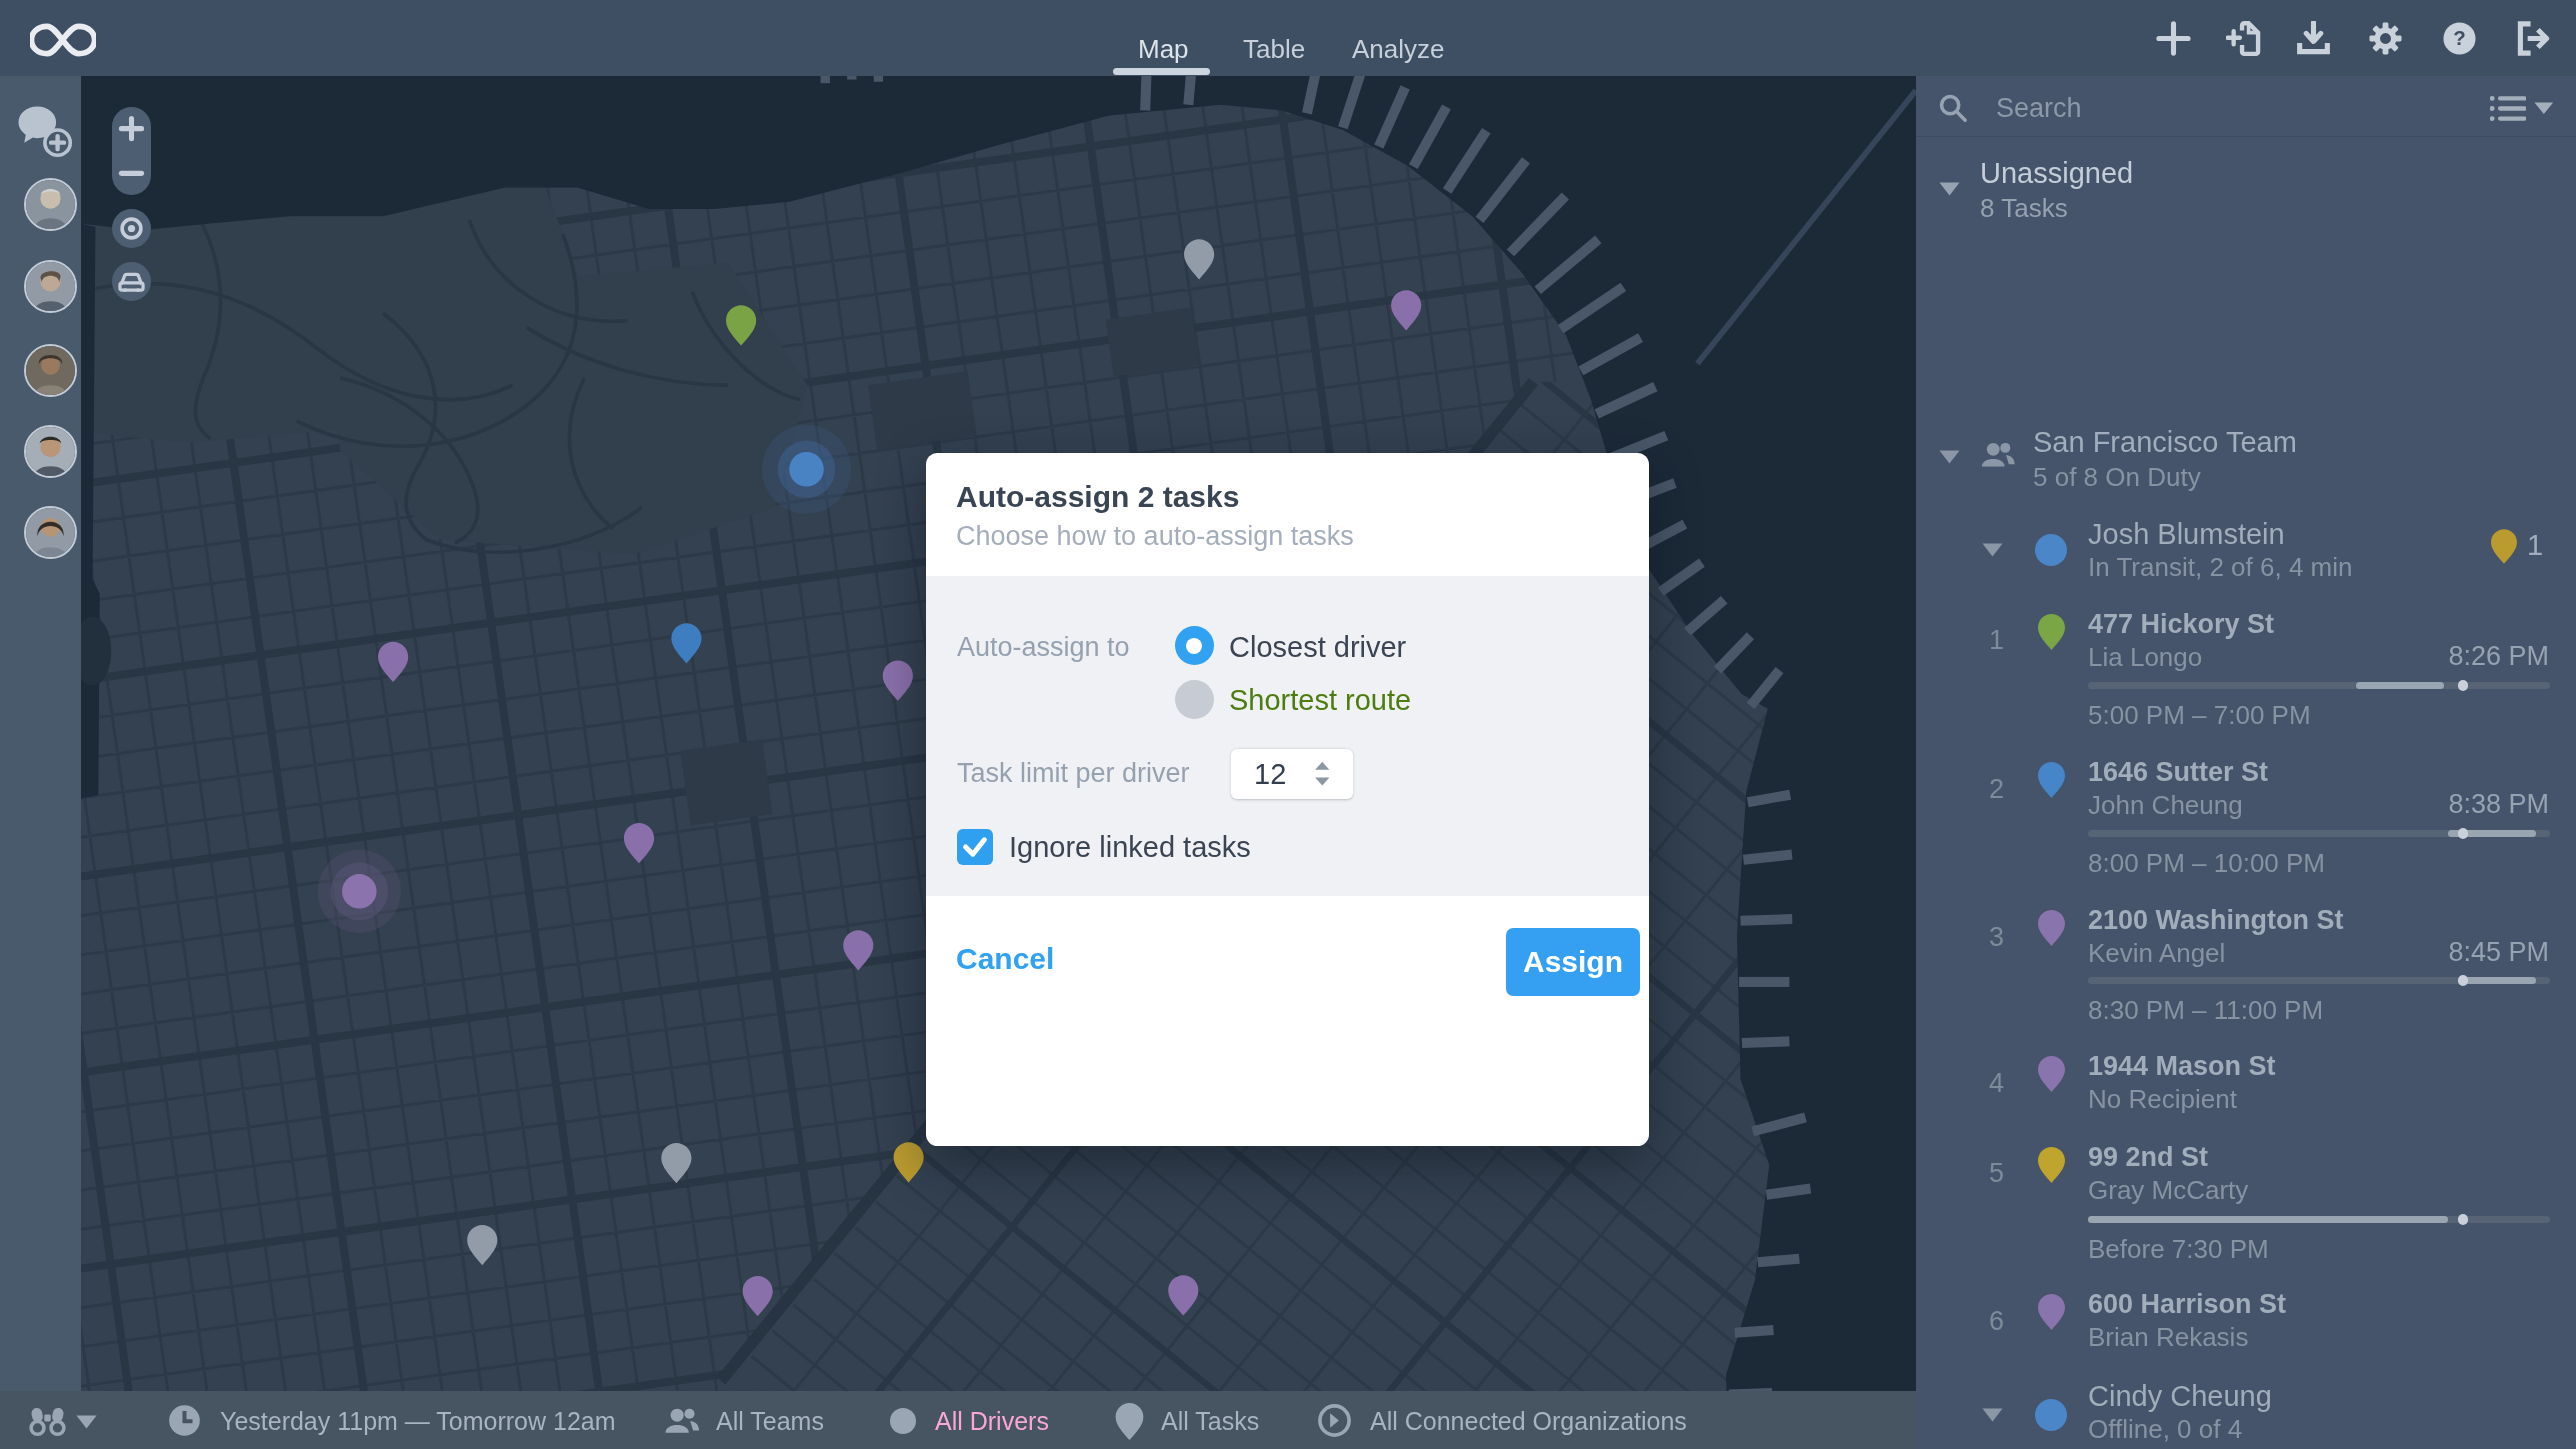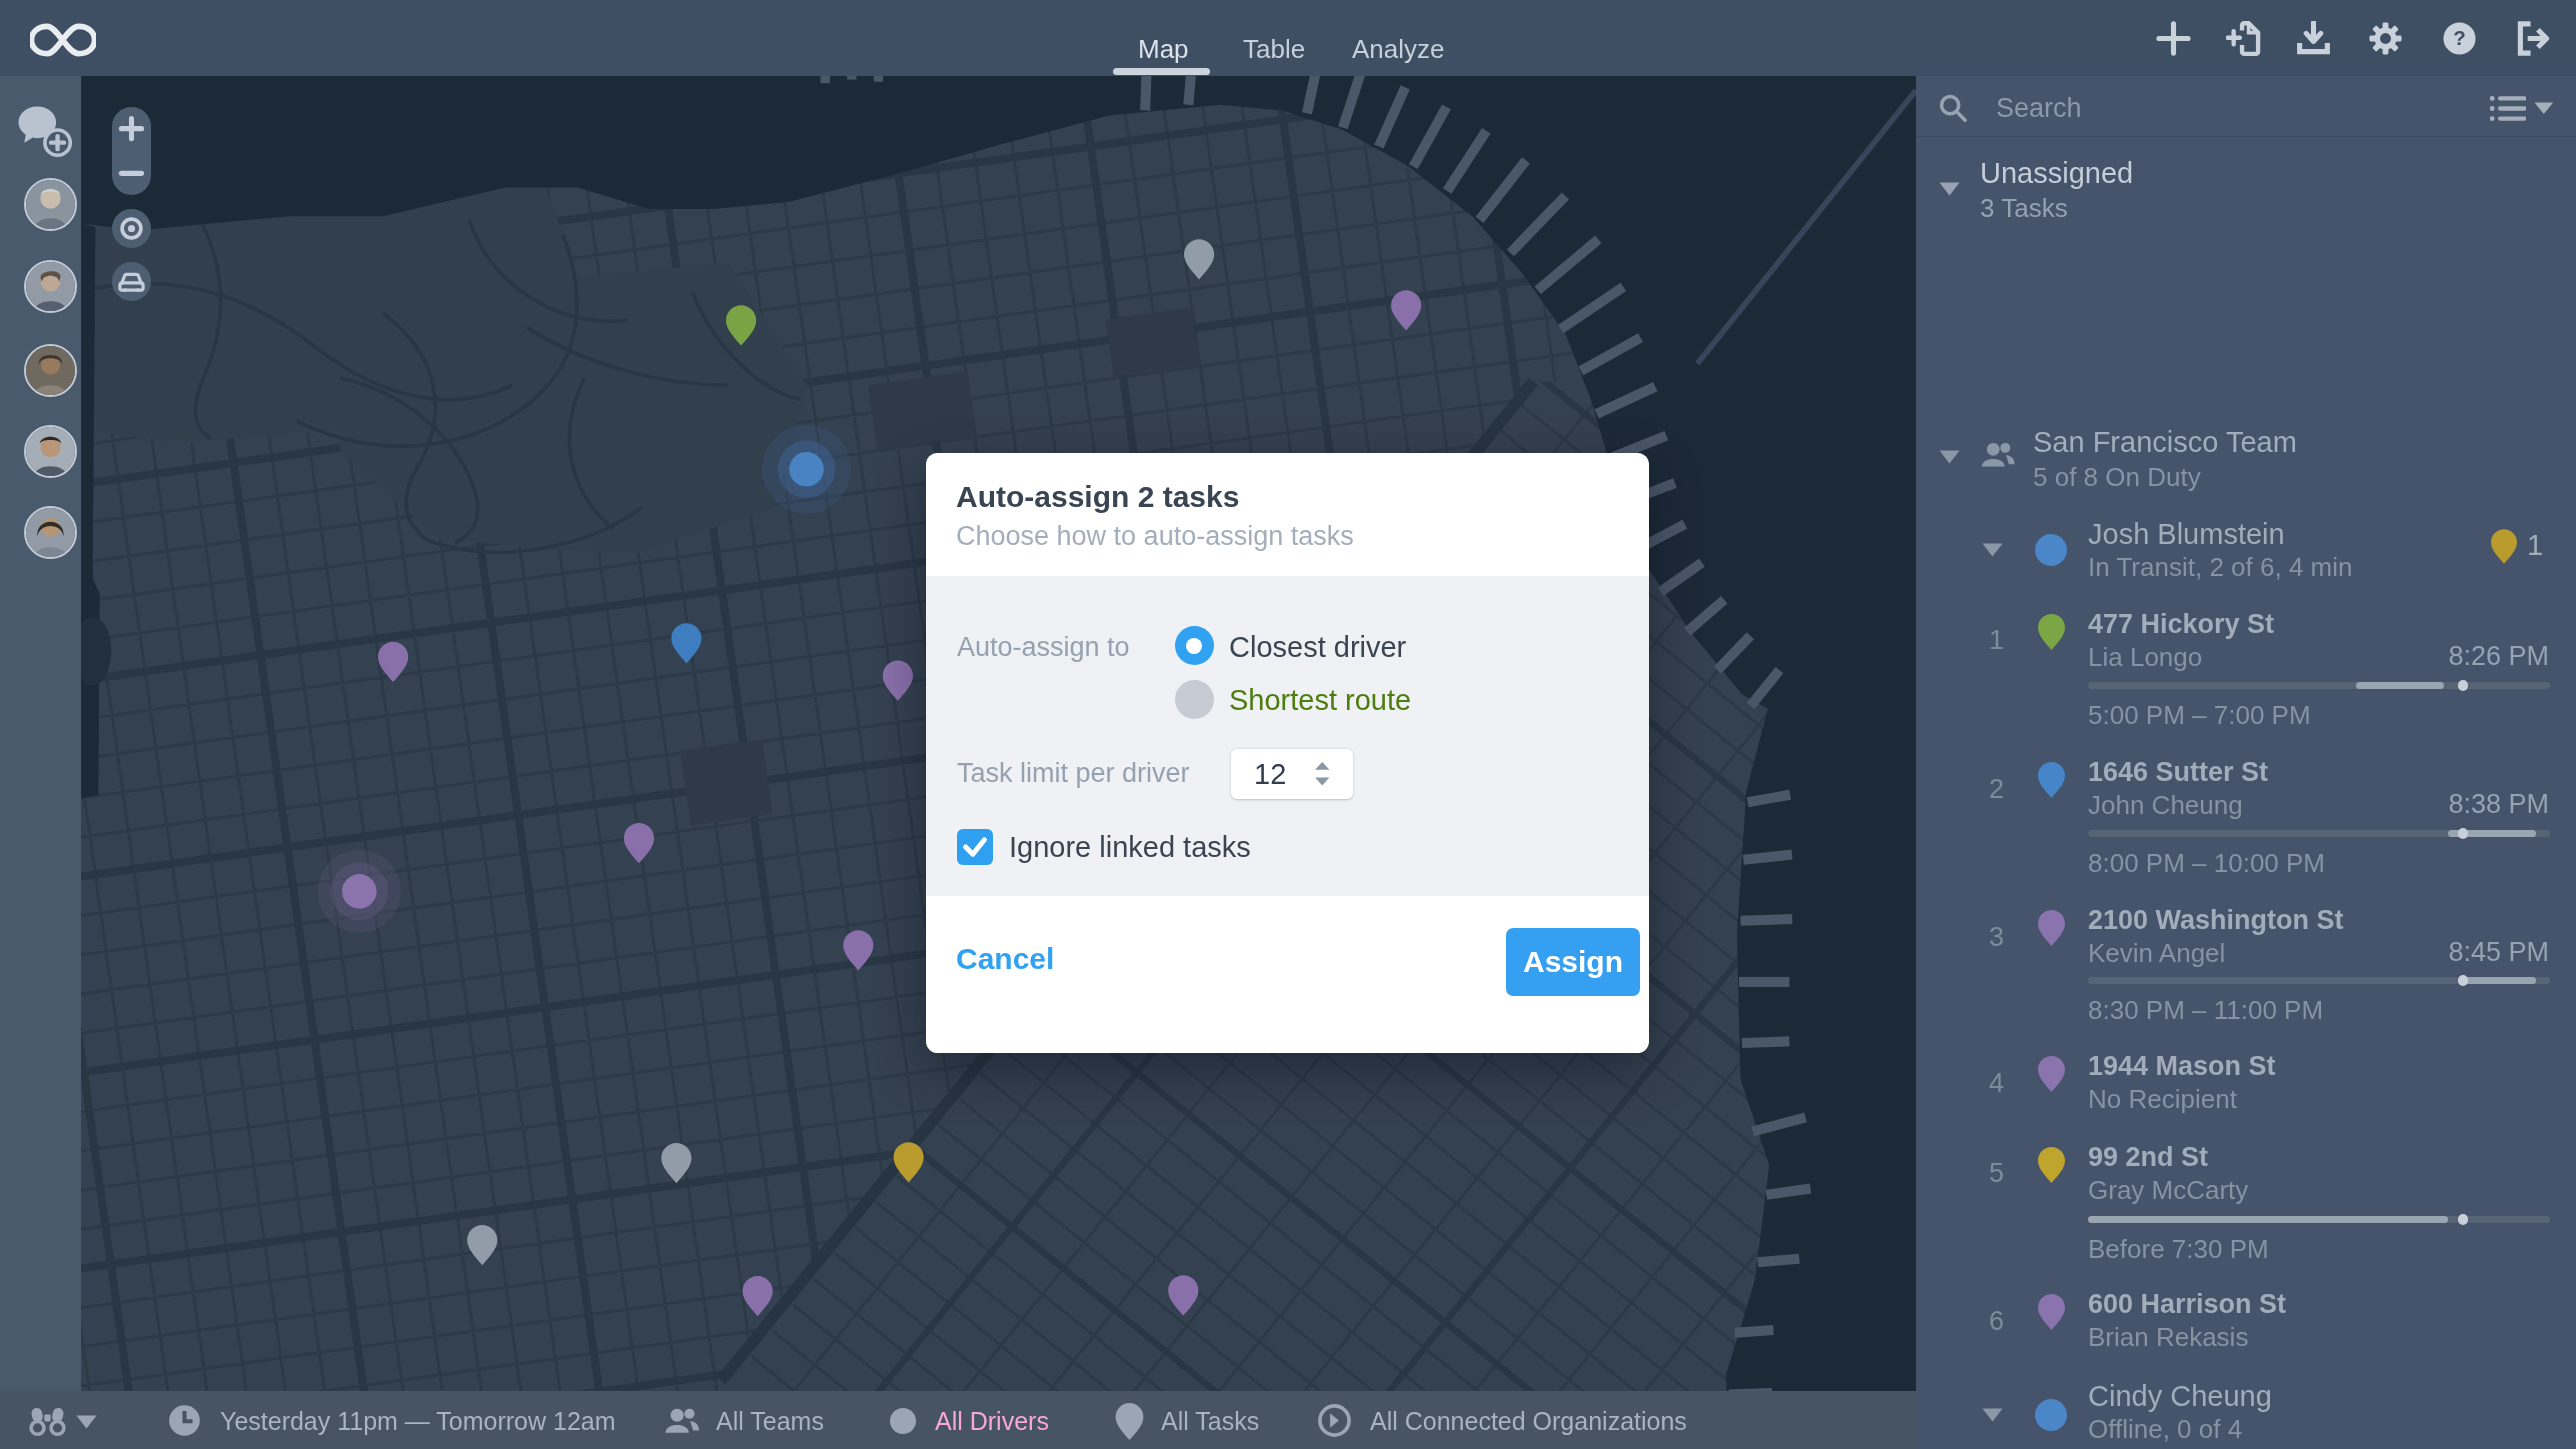--- a/index.html
+++ b/index.html
@@ -4,21 +4,21 @@
 <style>
 * { margin:0; padding:0; box-sizing:border-box; }
 html,body { width:2576px; height:1450px; overflow:hidden; background:#2c3a4a;
   font-family:"Liberation Sans", sans-serif; }
 .abs { position:absolute; }
 #topbar { position:absolute; left:0; top:0; width:2576px; height:76px; background:#3e4f63; }
 #leftrail { position:absolute; left:0; top:76px; width:81px; height:1374px; background:#495a6d; }
 #maparea { position:absolute; left:81px; top:76px; width:1835px; height:1374px; background:#33404f; overflow:hidden; }
 #sidebar { position:absolute; left:1916px; top:76px; width:660px; height:1374px; background:#45546a; overflow:hidden; }
 #bottombar { position:absolute; left:0; top:1391px; width:1916px; height:59px; background:#475462; }
-#modal { position:absolute; left:926px; top:453px; width:723px; height:600px; background:#ffffff; border-radius:11.5px; box-shadow:0 17.3px 50px rgba(10,18,28,0.45); }
+#modal { position:absolute; left:926px; top:453px; width:723px; height:693px; background:#ffffff; border-radius:11.5px; box-shadow:0 17.3px 50px rgba(10,18,28,0.45); }
 .tab { position:absolute; top:34px; font-size:26px; color:#c7d0da; }
 .avatar { position:absolute; left:24px; width:53px; height:53px; border-radius:50%; border:2.9px solid #c3cbd6; overflow:hidden; }
 .mapbtn { position:absolute; background:#4e5e72; color:#c4cdd9; }
 </style>
 </head>
 <body>
 <div id="maparea">
 <svg width="1835" height="1374" viewBox="0 0 2552 1911">
 <defs>
 <g id="pin">
@@ -246,21 +246,21 @@
   </svg>
   <svg class="abs" style="left:617px;top:25px" width="21.6" height="14.4" viewBox="0 0 30 20">
       <path d="M2 2 L15 18 L28 2 Z" fill="#a5afbc"></path>
     </svg>
   <div class="abs" style="left:0;top:60px;width:660px;height:1.4px;background:#3c4a5e"></div>
 
   <svg class="abs" style="left:21.6px;top:105px" width="23" height="16" viewBox="0 0 32 22">
       <path d="M2 2 L16 20 L30 2 Z" fill="#97a3b2"></path>
     </svg>
   <span class="abs" style="left:64px;top:81px;font-size:29px;color:#c4cdd9">Unassigned</span>
-  <span class="abs" style="left:64px;top:117px;font-size:26px;color:#97a2b1">3 Tasks</span>
+  <span class="abs" style="left:64px;top:117px;font-size:26px;color:#97a2b1">8 Tasks</span>
 
 
   <svg class="abs" style="left:21.6px;top:373px" width="23" height="16" viewBox="0 0 32 22">
       <path d="M2 2 L16 20 L30 2 Z" fill="#8b97a7"></path>
     </svg>
   <svg class="abs" style="left:63px;top:363px" width="37" height="32" viewBox="0 0 52 44">
     <circle cx="20" cy="14" r="9" fill="#8b97a7"></circle>
     <path d="M4 38 C4 24 36 24 36 38 Z" fill="#8b97a7"></path>
     <circle cx="37" cy="12" r="7" fill="#8b97a7"></circle>
     <path d="M38 22 C46 23 50 28 50 35 L42 35" fill="#8b97a7"></path>

